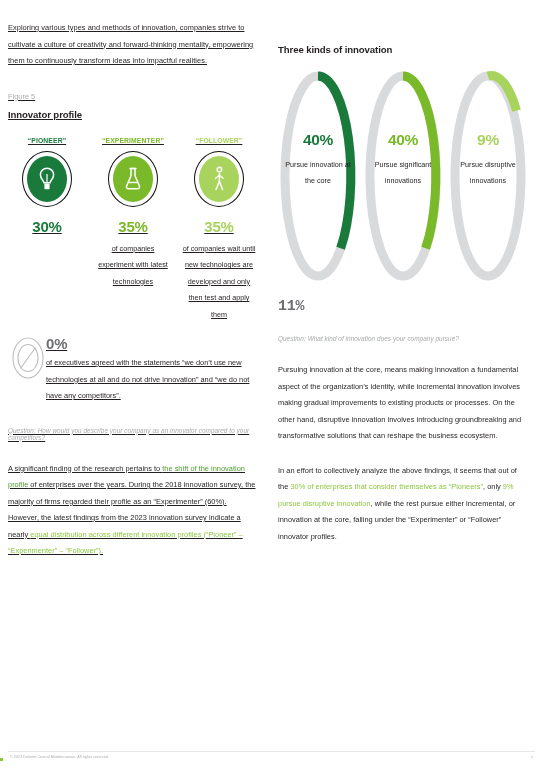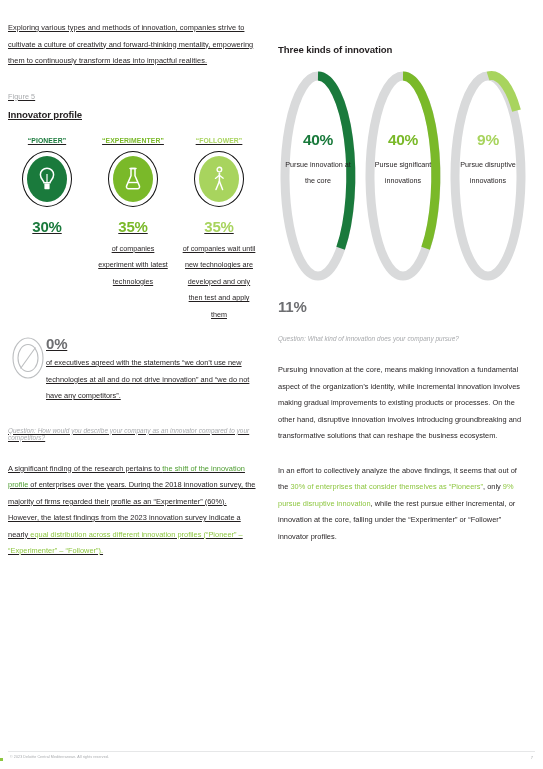--- a/index.html
+++ b/index.html
@@ -197,20 +197,21 @@
     color: #231f20;
     padding: 0 2px;
   }
 
   .big-stat {
     font-size: 15px;
     font-weight: bold;
     color: #6d6e71;
     margin: 0 0 4px 0;
     letter-spacing: -0.2px;
+    font-family: Liberation Mono, monospace;
   }
 
   .footer {
     position: absolute;
     left: 8px;
     right: 8px;
     bottom: 6px;
     height: 12px;
   }
   .footer-rule {

